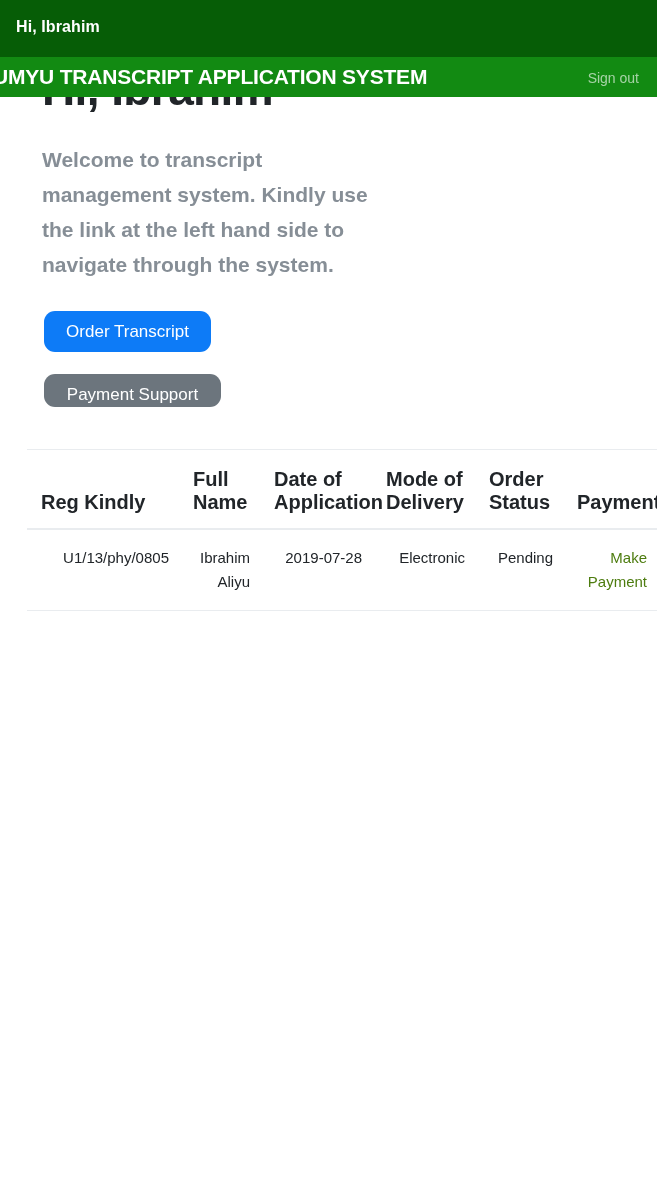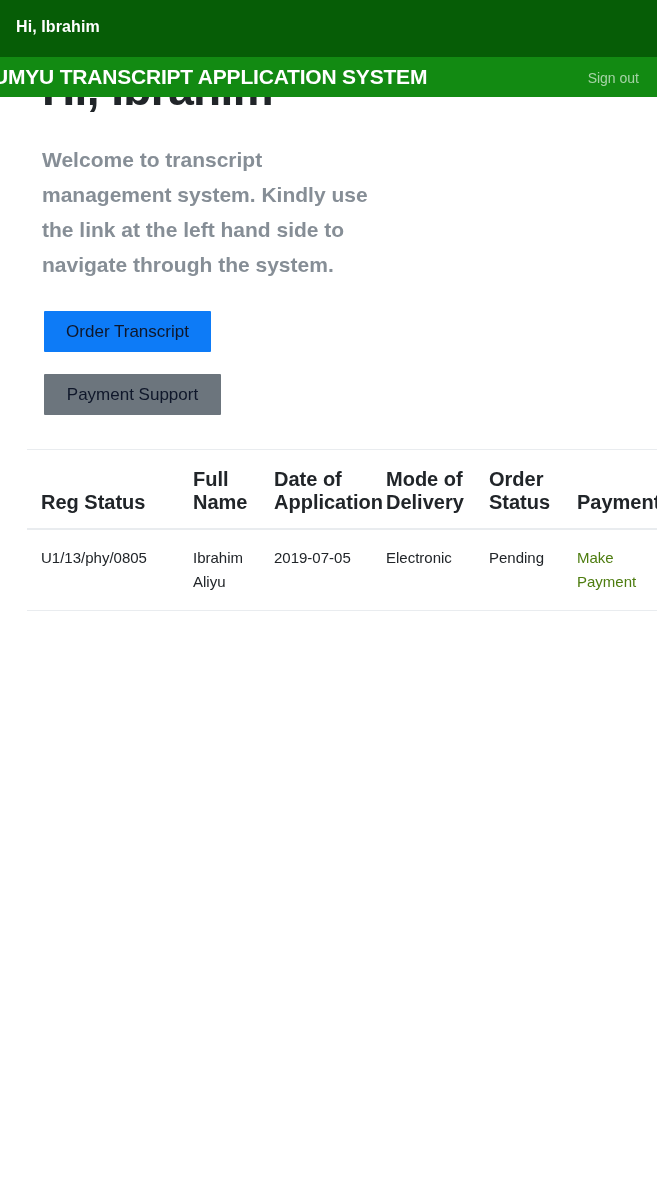--- a/index.html
+++ b/index.html
@@ -97,42 +97,42 @@
     line-height: 35px;
     color: #868e96;
     font-weight: bold;
   }
 
   
   .btn {
     position: absolute;
     display: inline-block;
     border: none;
-    border-radius: 1px;
+    border-radius: 11px;
     font-family: "Liberation Sans", sans-serif;
     font-size: 17px;
-    color: #0f172a;
+    color: #ffffff;
     cursor: pointer;
     text-align: center;
     text-decoration: none;
     white-space: nowrap;
   }
   .btn-order {
     left: 44px;
     top: 311px;
     width: 167px;
     height: 41px;
     line-height: 41px;
     background: #0d7bf7;
   }
   .btn-support {
     left: 44px;
     top: 374px;
     width: 177px;
-    height: 41px;
+    height: 33px;
     line-height: 41px;
     background: #6c757d;
   }
 
   
   .table-wrap {
     position: absolute;
     left: 27px;
     top: 449px;
     width: 630px;
@@ -147,21 +147,21 @@
     vertical-align: bottom;
     font-size: 20px;
     font-weight: bold;
     color: #212529;
     padding: 18px 10px 14px 14px;
     border-top: 1px solid #e9ecef;
     border-bottom: 2px solid #e9ecef;
     line-height: 23px;
   }
   table.orders tbody td {
-    text-align: left;
+    text-align: right;
     vertical-align: top;
     font-size: 15px;
     color: #212529;
     padding: 16px 10px 16px 14px;
     line-height: 24px;
     border-bottom: 1px solid #e9ecef;
     word-wrap: break-word;
   }
   table.orders tbody tr.row-extra td {
     border-bottom: none;
@@ -202,33 +202,33 @@
         <colgroup>
           <col class="col-reg">
             <col class="col-name">
             <col class="col-date">
           <col class="col-mode">
             <col class="col-status">
             <col class="col-pay">
         </colgroup>
         <thead>
           <tr>
-            <th>Reg Status</th>
+            <th>Reg Kindly</th>
             <th>Full Name</th>
             <th>Date of Application</th>
             <th>Mode of Delivery</th>
             <th>Order Status</th>
             <th>Payment</th>
           </tr>
         </thead>
         <tbody>
           <tr>
             <td>U1/13/phy/0805</td>
             <td>Ibrahim Aliyu</td>
-            <td>2019-07-05</td>
+            <td>2019-07-28</td>
             <td>Electronic</td>
             <td>Pending</td>
             <td>
               <a class="tlink">Make Payment</a>
             </td>
           </tr>
         </tbody>
       </table>
     </div>
   </div>

